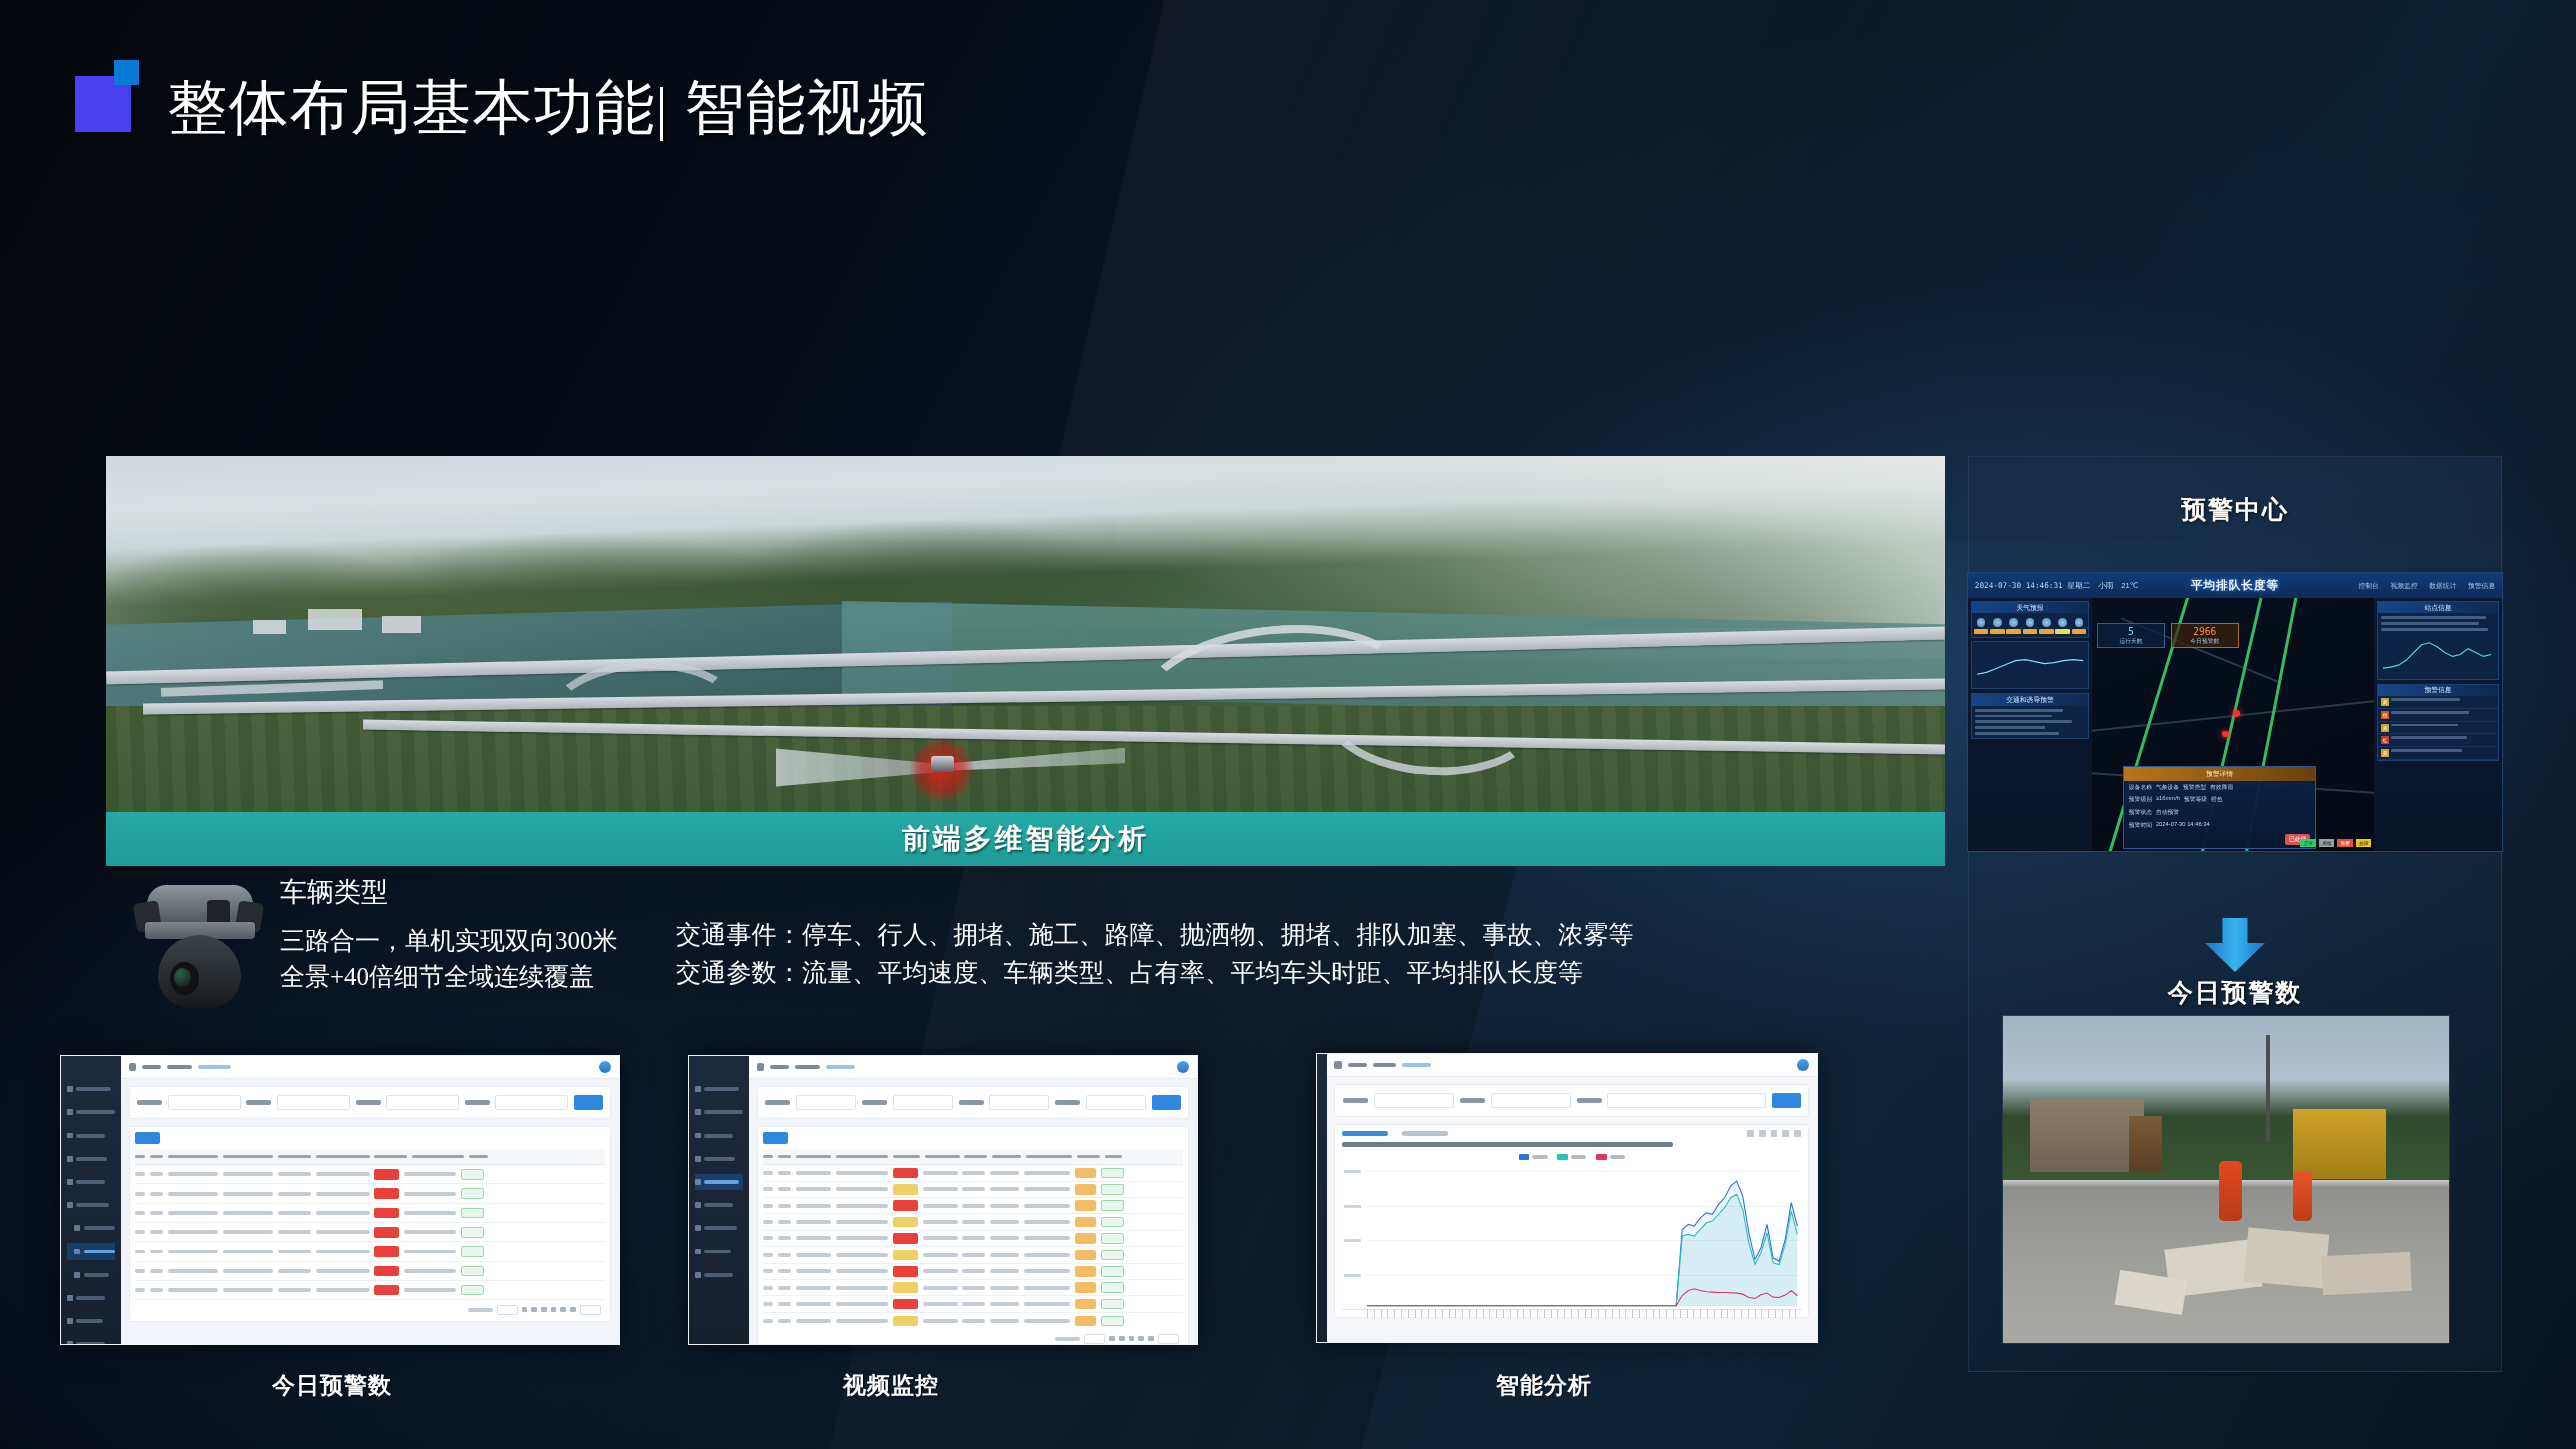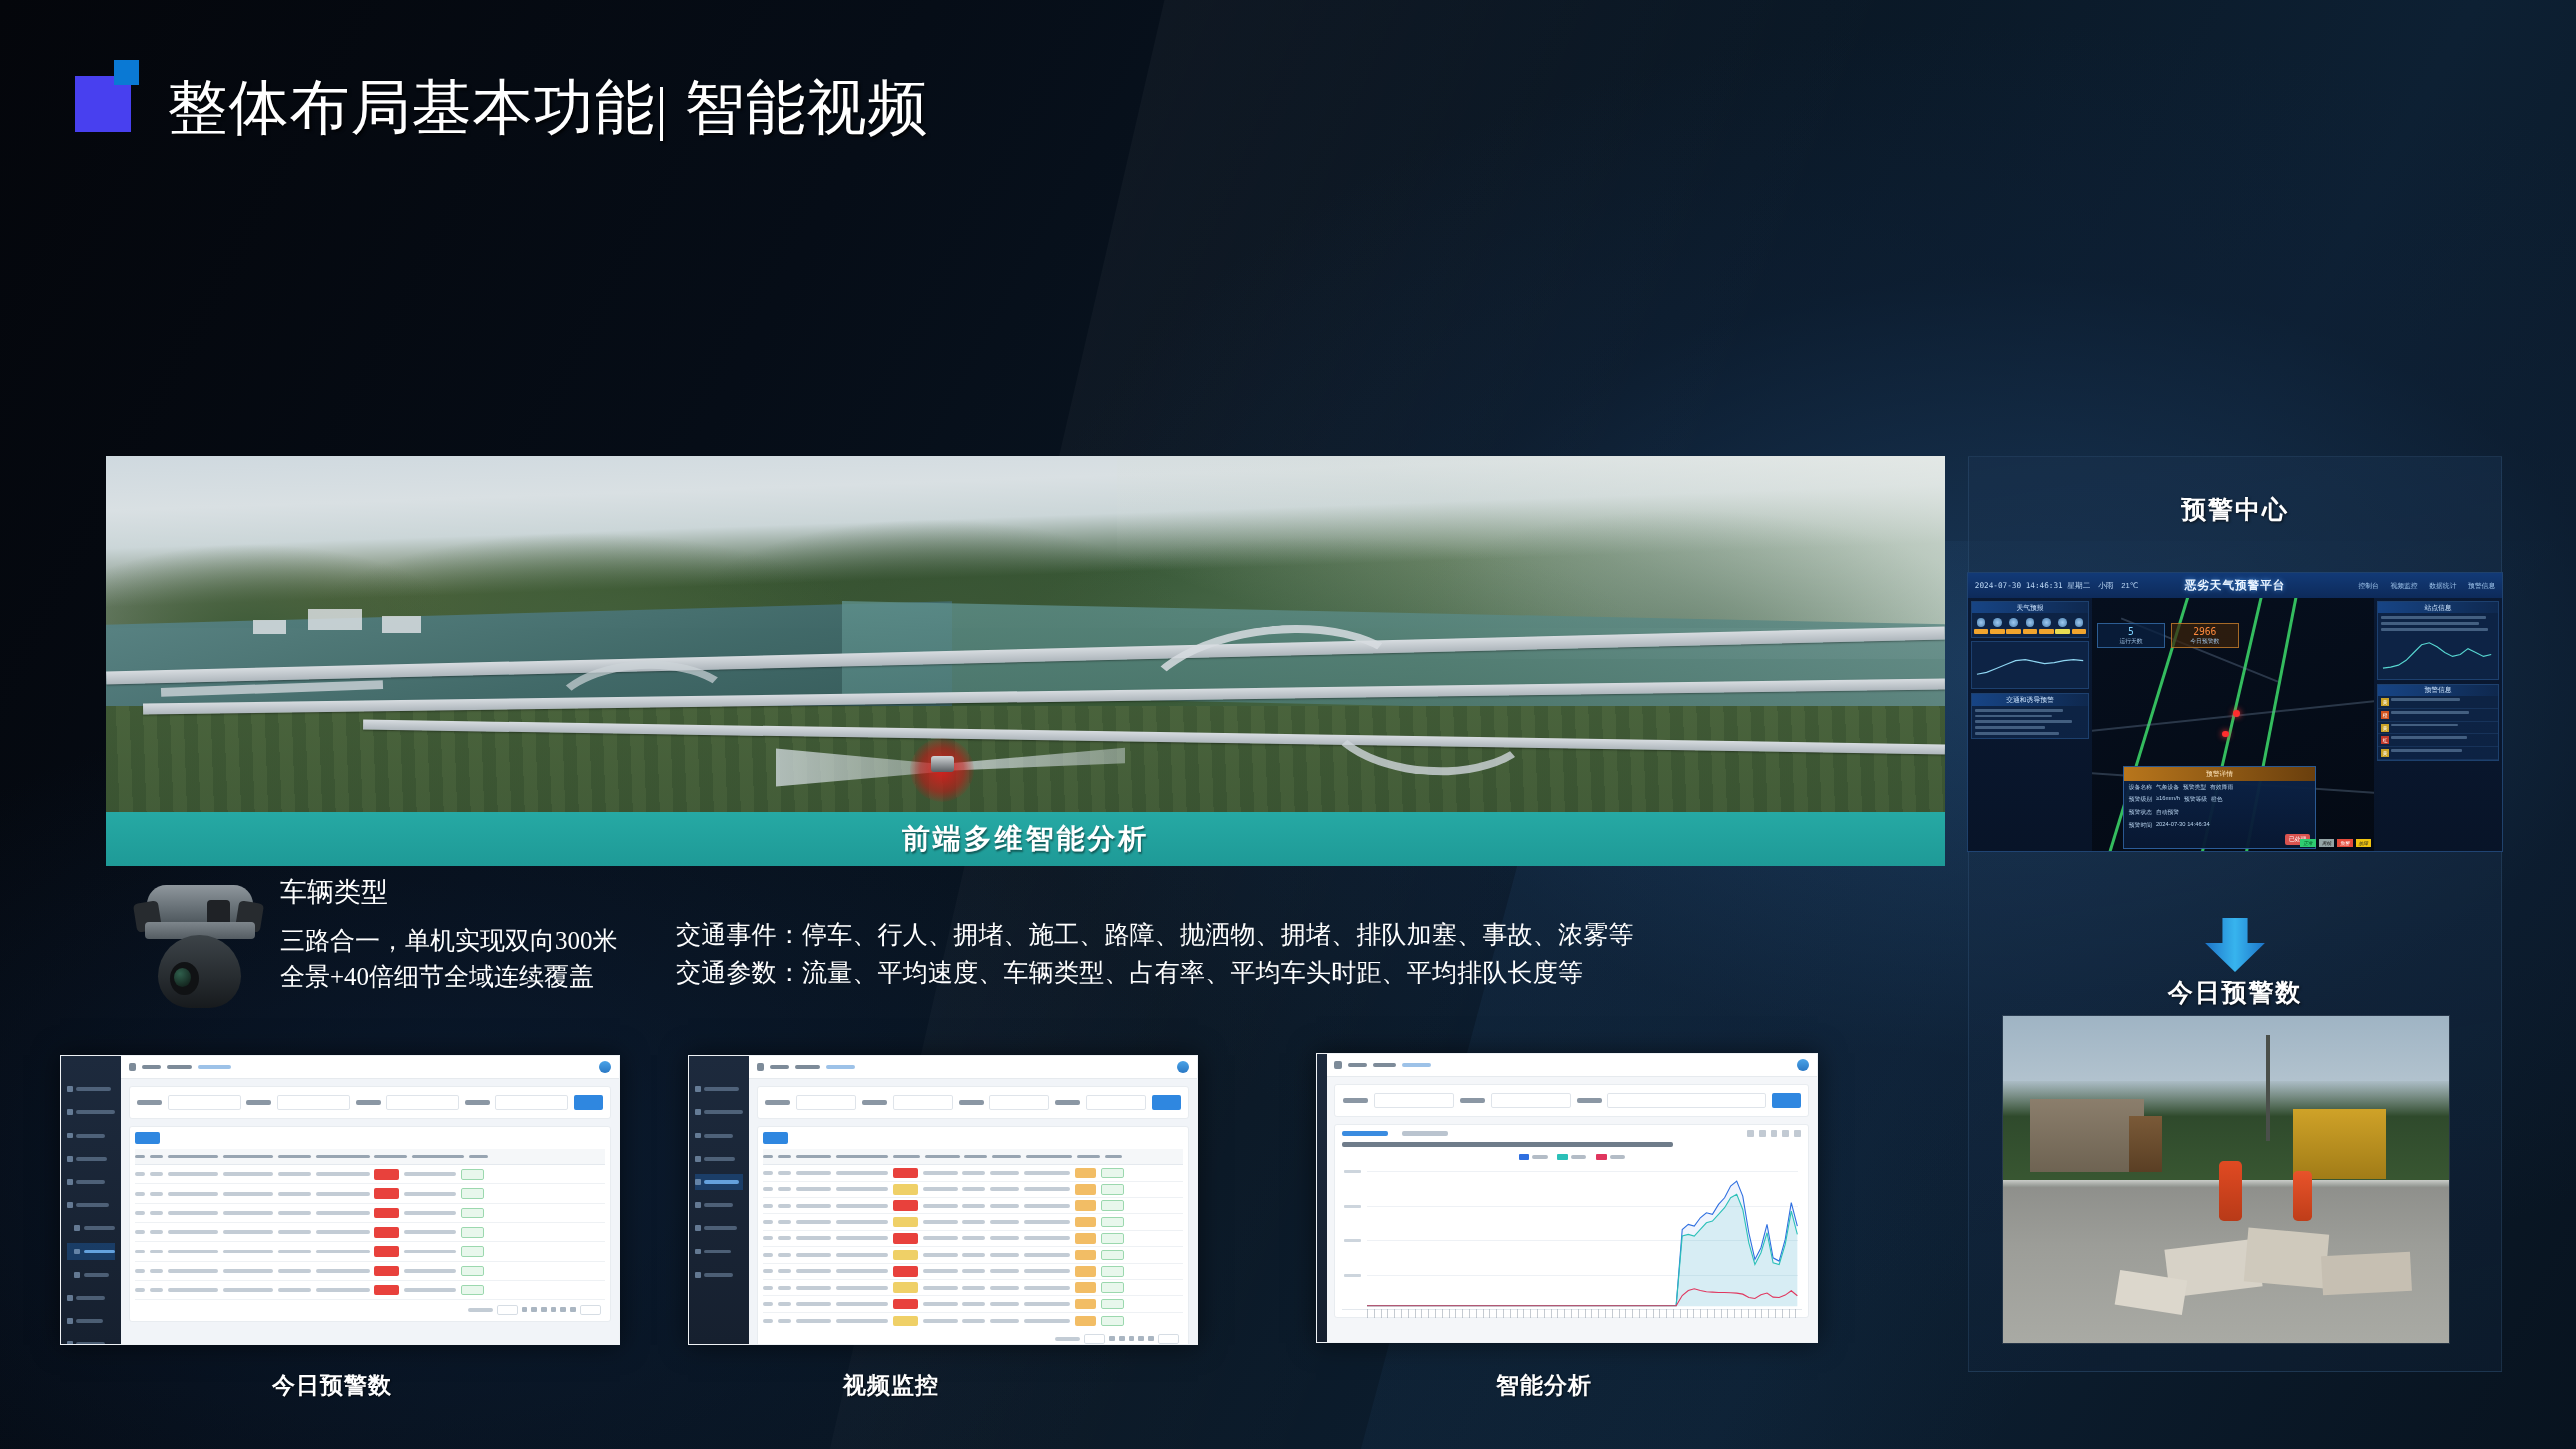--- a/index.html
+++ b/index.html
@@ -918,21 +918,21 @@
   <div class="dash-caption c3">智能分析</div>
 
   <div class="right-panel"></div>
   <div class="right-title">预警中心</div>
 
   <div class="wc">
     <div class="wc-top">
       <span class="wc-time">2024-07-30 14:46:31 星期二</span>
       <span class="wc-temp">小雨</span>
       <span class="wc-temp">21℃</span>
-      <span class="wc-title">恶劣天气预警平台</span>
+      <span class="wc-title">平均排队长度等</span>
       <span class="wc-navs">
         <span>控制台</span>
         <span>视频监控</span>
         <span>数据统计</span>
         <span>预警信息</span>
       </span>
     </div>
     <div class="wc-body">
       <div class="wc-map">
         <span class="road-g g1"></span>

